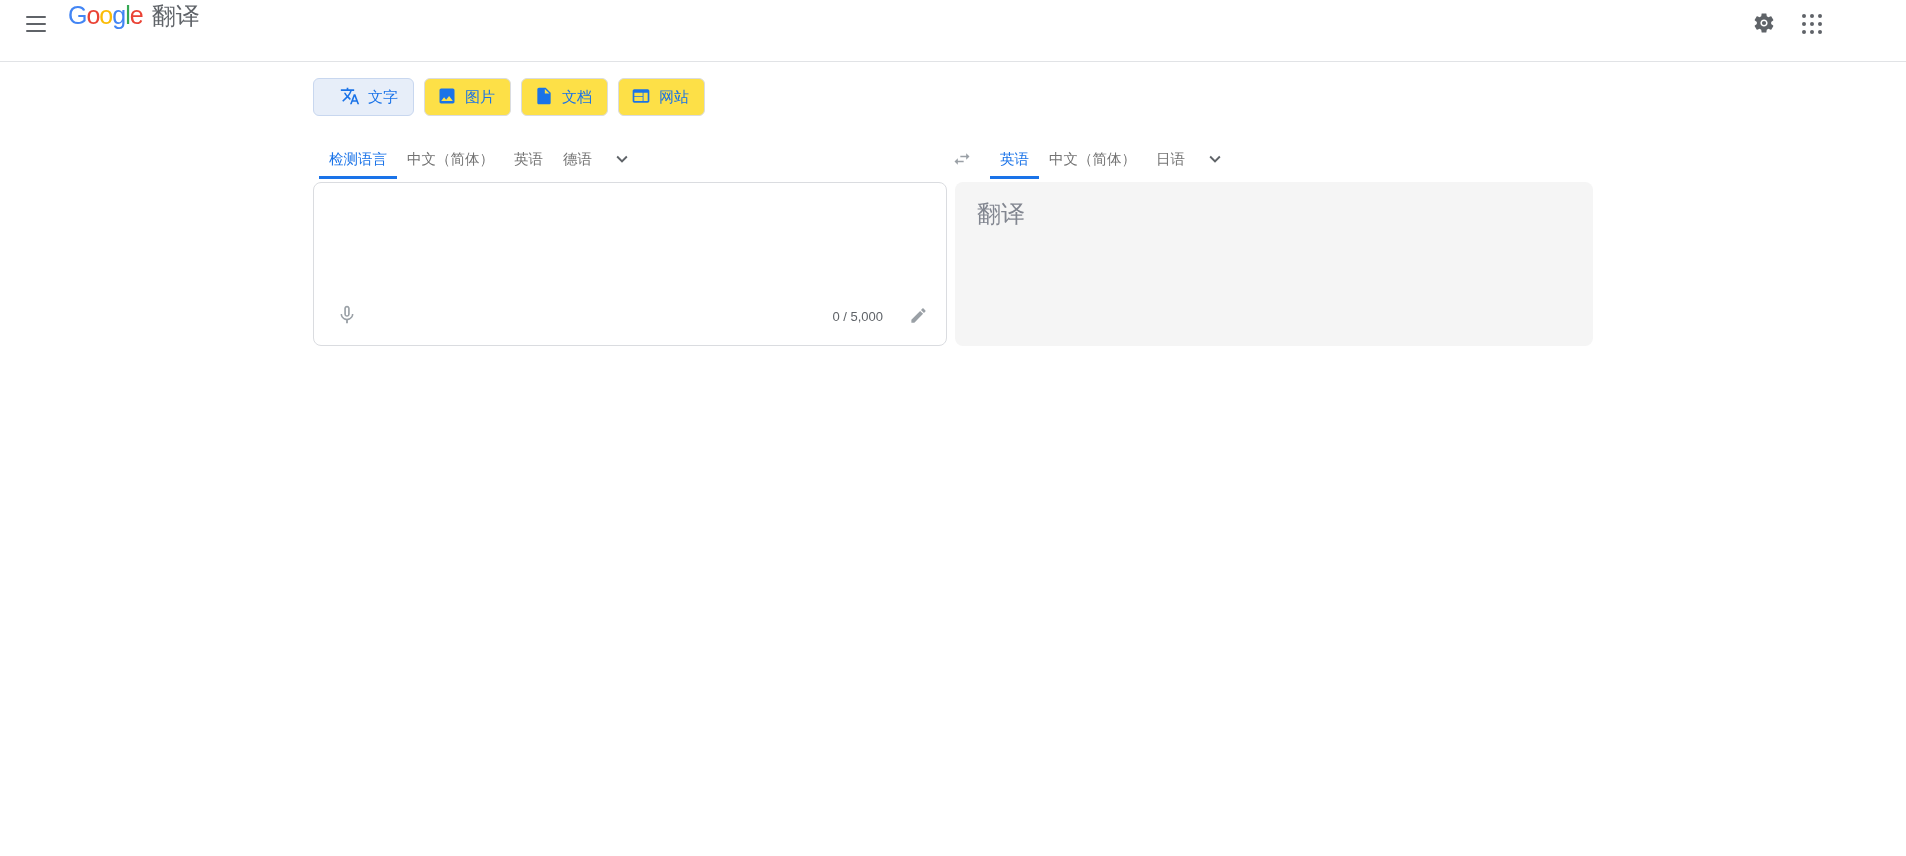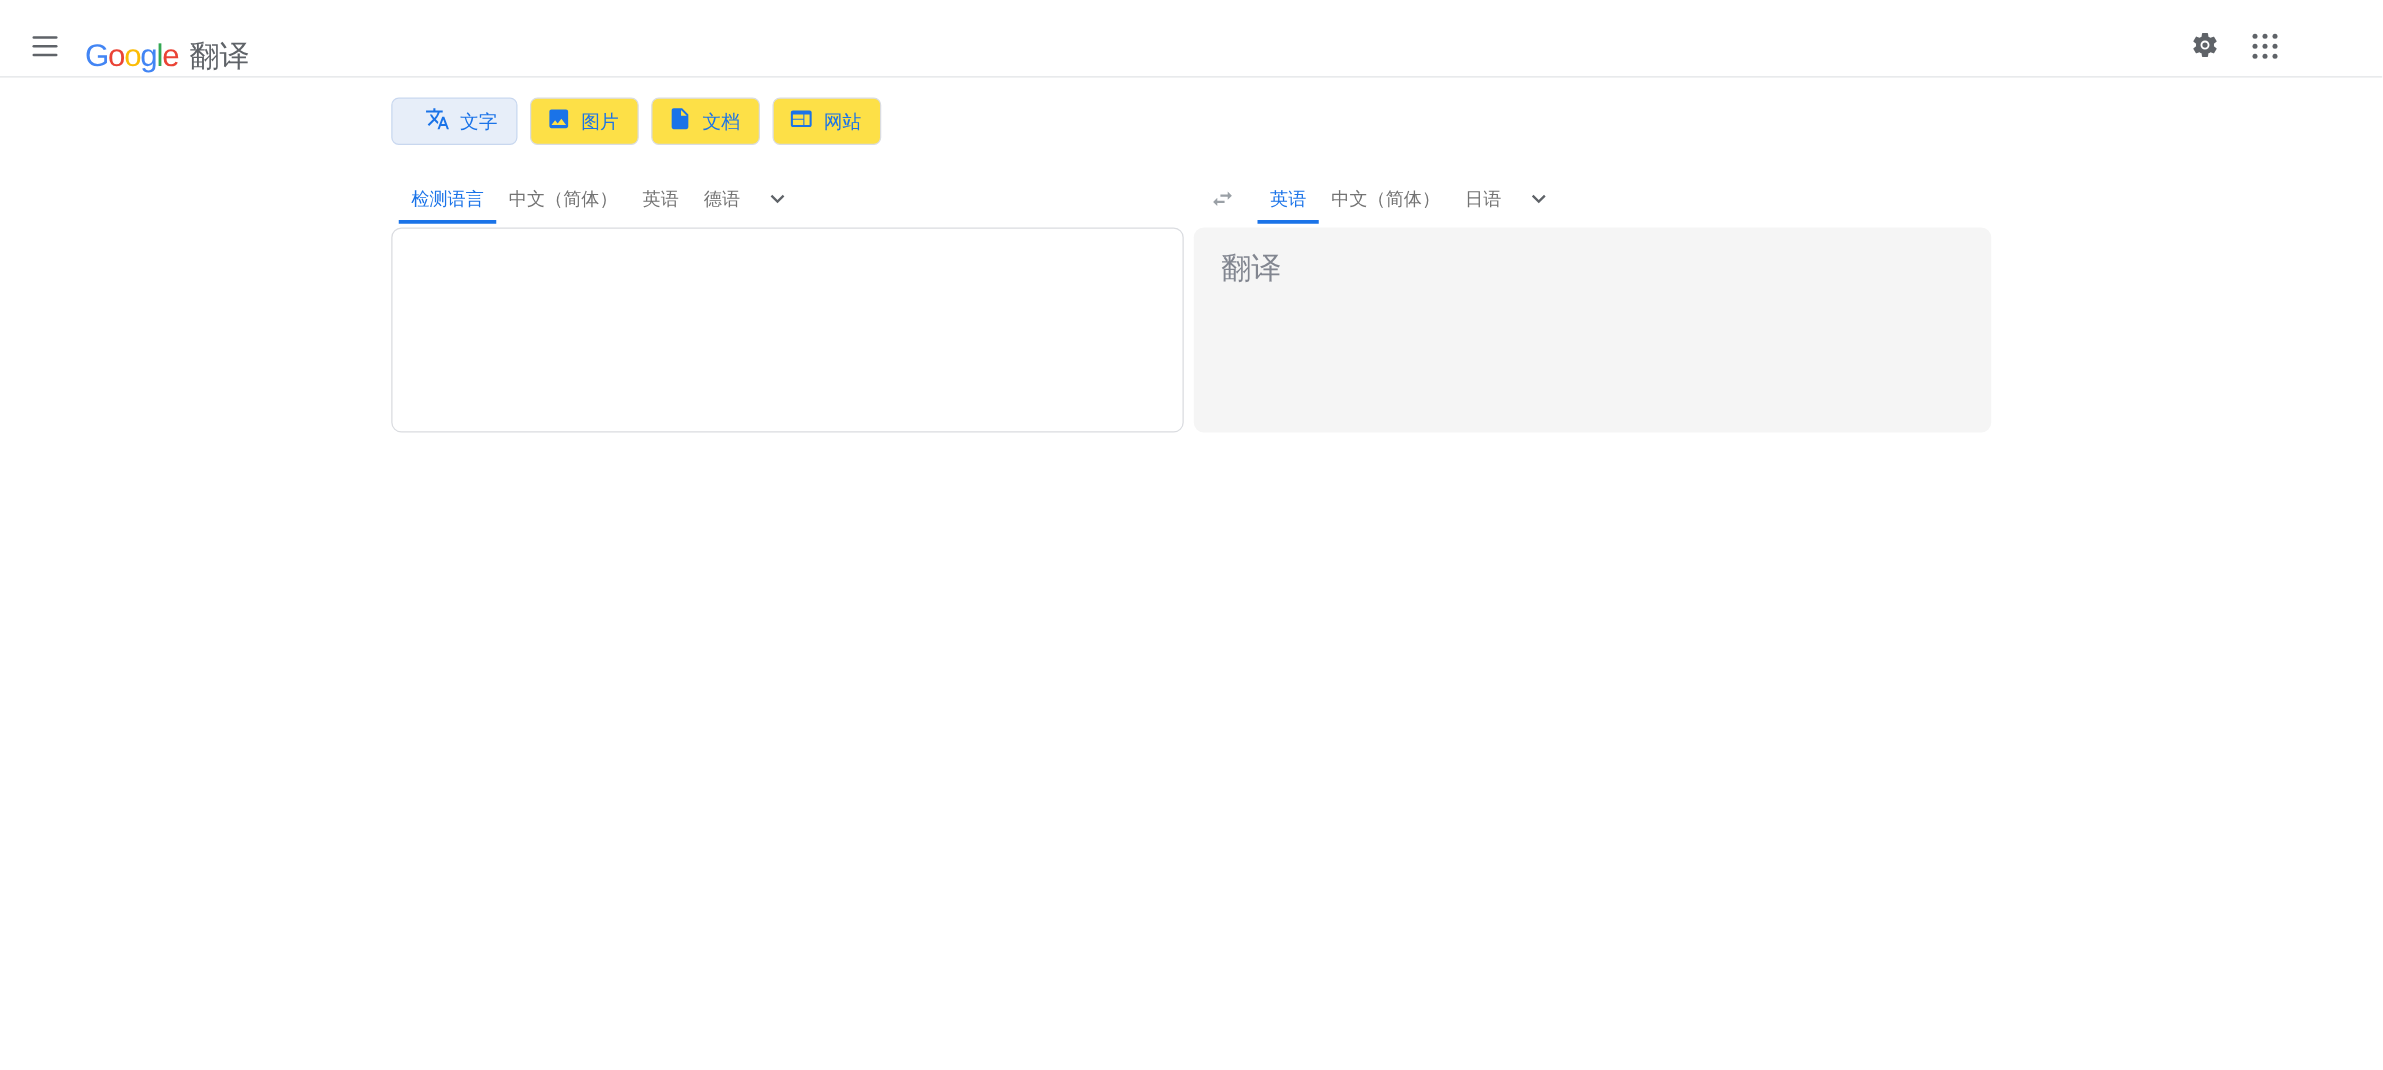--- a/index.html
+++ b/index.html
@@ -4,21 +4,21 @@
 <style>
   * { margin:0; padding:0; box-sizing:border-box; }
   html,body { background:#fff; }
   body {
     width:1906px; height:856px; position:relative; overflow:hidden;
     font-family:"Liberation Sans","DejaVu Sans",sans-serif;
     color:#3c4043;
   }
   
   .header {
-    height:62px; display:flex; align-items:flex-end;
+    height:62px; display:flex; align-items:flex-start;
     border-bottom:1px solid #e1e3e6; background:#fff;
     padding:0 70px 0 12px;
   }
   .icon-btn {
     width:48px; height:48px; border-radius:50%;
     display:flex; align-items:center; justify-content:center;
     cursor:pointer; background:transparent; border:none; flex:none;
   }
   .hamburger { display:flex; flex-direction:column; gap:5px; }
   .hamburger span { width:20px; height:2px; background:#5f6368; border-radius:1px; display:block; }
@@ -41,21 +41,21 @@
   .mode-tab {
     display:flex; align-items:center; gap:8px;
     height:38px; padding:0 15px 0 12px;
     border:1px solid #dadce0; border-radius:6px; background:#fde047;
     color:#1a73e8; font-size:15px; font-weight:500; cursor:pointer;
   }
   .mode-tab.active { background:#e7eef9; border-color:#c8d7ef;padding-left:26px; }
   .mode-tab svg { flex:none; }
 
   
-  .lang-row { display:grid; grid-template-columns:634px 638px; gap:25px; }
+  .lang-row { display:grid; grid-template-columns:634px 638px; gap:9px; }
   .lang-group { display:flex; align-items:stretch; height:37px; }
   .lang-group.src { padding-left:6px; }
   .lang-tab {
     display:flex; align-items:center; padding:0 10px;
     font-size:14.5px; font-weight:500; color:#737373; cursor:pointer;
     border-bottom:3px solid transparent; white-space:nowrap;
   }
   .lang-tab.active { color:#1a73e8; border-bottom-color:#1a73e8; }
   .lang-more {
     display:flex; align-items:center; justify-content:center;
@@ -211,20 +211,38 @@
               <path d="M16.59 8.59L12 13.17 7.41 8.59 6 10l6 6 6-6z"></path>
             </svg>
         </span>
       </button>
     </div>
   </div>
 
   <div class="panes">
     <div class="src-pane">
       <textarea aria-label="文字" style=""></textarea>
+      <div class="src-toolbar">
+        <button class="tool-icon-btn">
+          <span>
+            <svg width="22" height="22" viewBox="0 0 24 24" fill="#9aa0a6">
+                <path d="M12 14c1.66 0 2.99-1.34 2.99-3L15 5c0-1.66-1.34-3-3-3S9 3.34 9 5v6c0 1.66 1.34 3 3 3zm-1.2-9.1c0-.66.54-1.2 1.2-1.2s1.2.54 1.2 1.2l-.01 6.2c0 .66-.53 1.2-1.19 1.2s-1.2-.54-1.2-1.2V4.9zm6.5 6.1c0 3-2.54 5.1-5.3 5.1S6.7 14 6.7 11H5c0 3.41 2.72 6.23 6 6.72V21h2v-3.28c3.28-.48 6-3.3 6-6.72h-1.7z"></path>
+              </svg>
+          </span>
+        </button>
+        <span class="spacer"></span>
+        <span class="char-counter">0 / 5,000</span>
+        <button class="tool-icon-btn">
+          <span>
+            <svg width="19" height="19" viewBox="0 0 24 24" fill="#9aa0a6" style="transform:rotate(0deg)">
+                <path d="M3 17.25V21h3.75L17.81 9.94l-3.75-3.75L3 17.25zM20.71 7.04c.39-.39.39-1.02 0-1.41l-2.34-2.34c-.39-.39-1.02-.39-1.41 0l-1.83 1.83 3.75 3.75 1.83-1.83z"></path>
+              </svg>
+          </span>
+        </button>
+      </div>
     </div>
     <div class="dst-pane">
       <span class="dst-placeholder">翻译</span>
     </div>
     <div></div>
   </div>
 
 
 </main>
 

